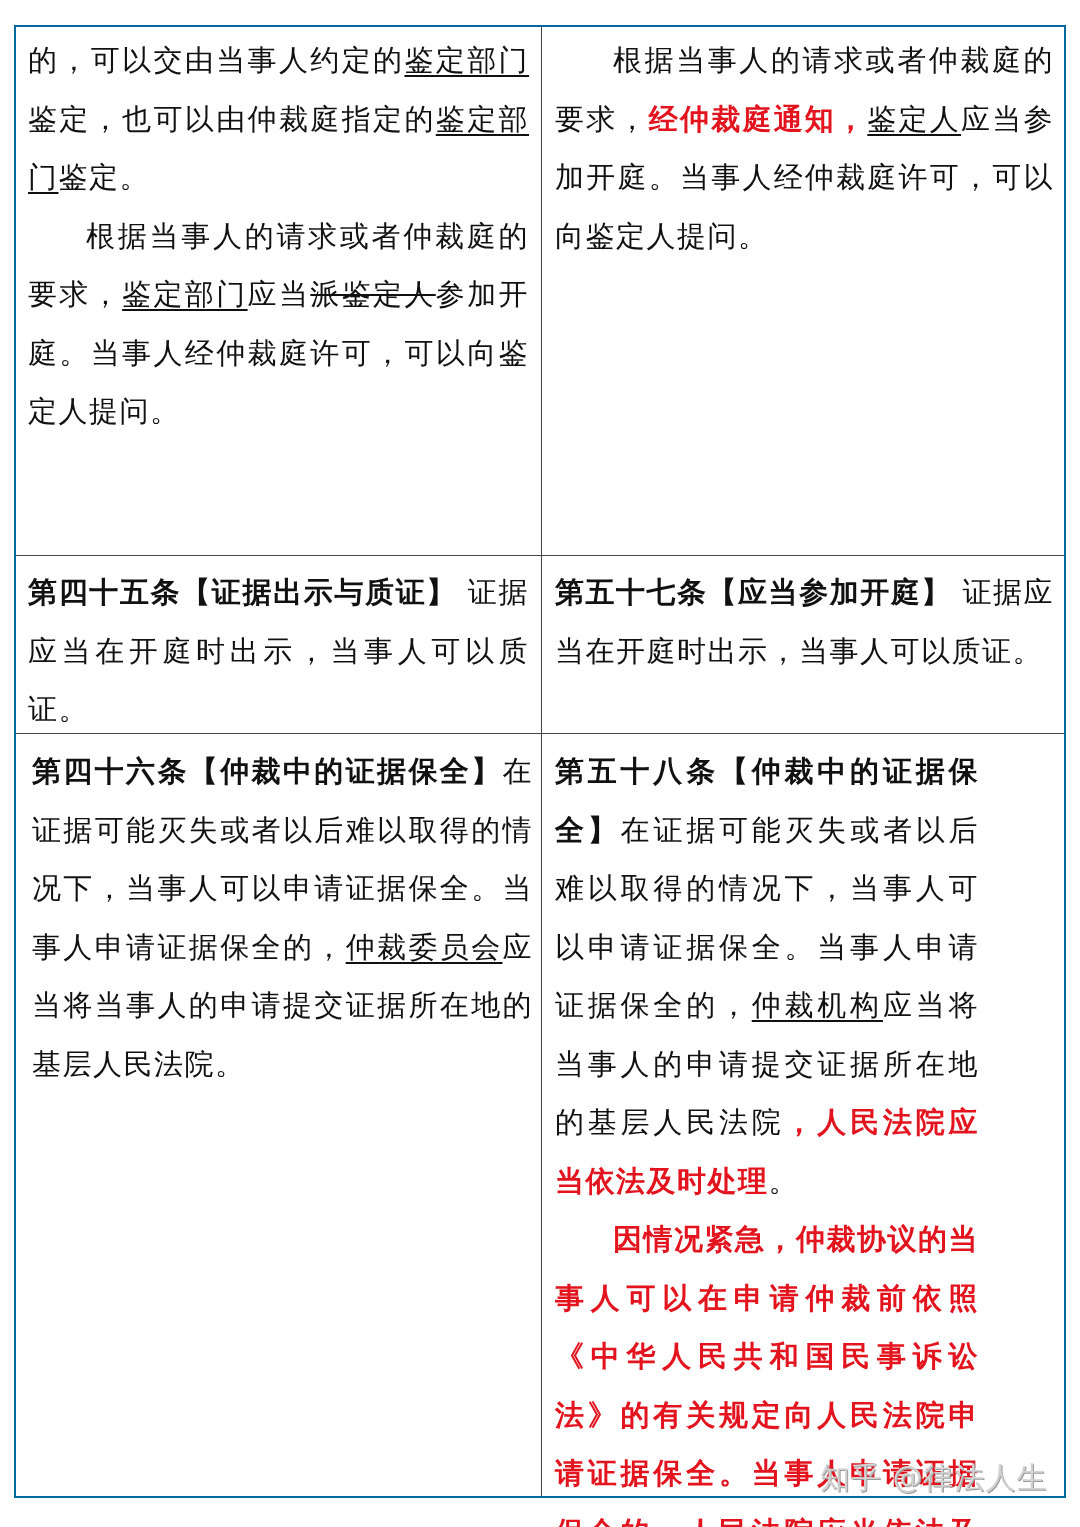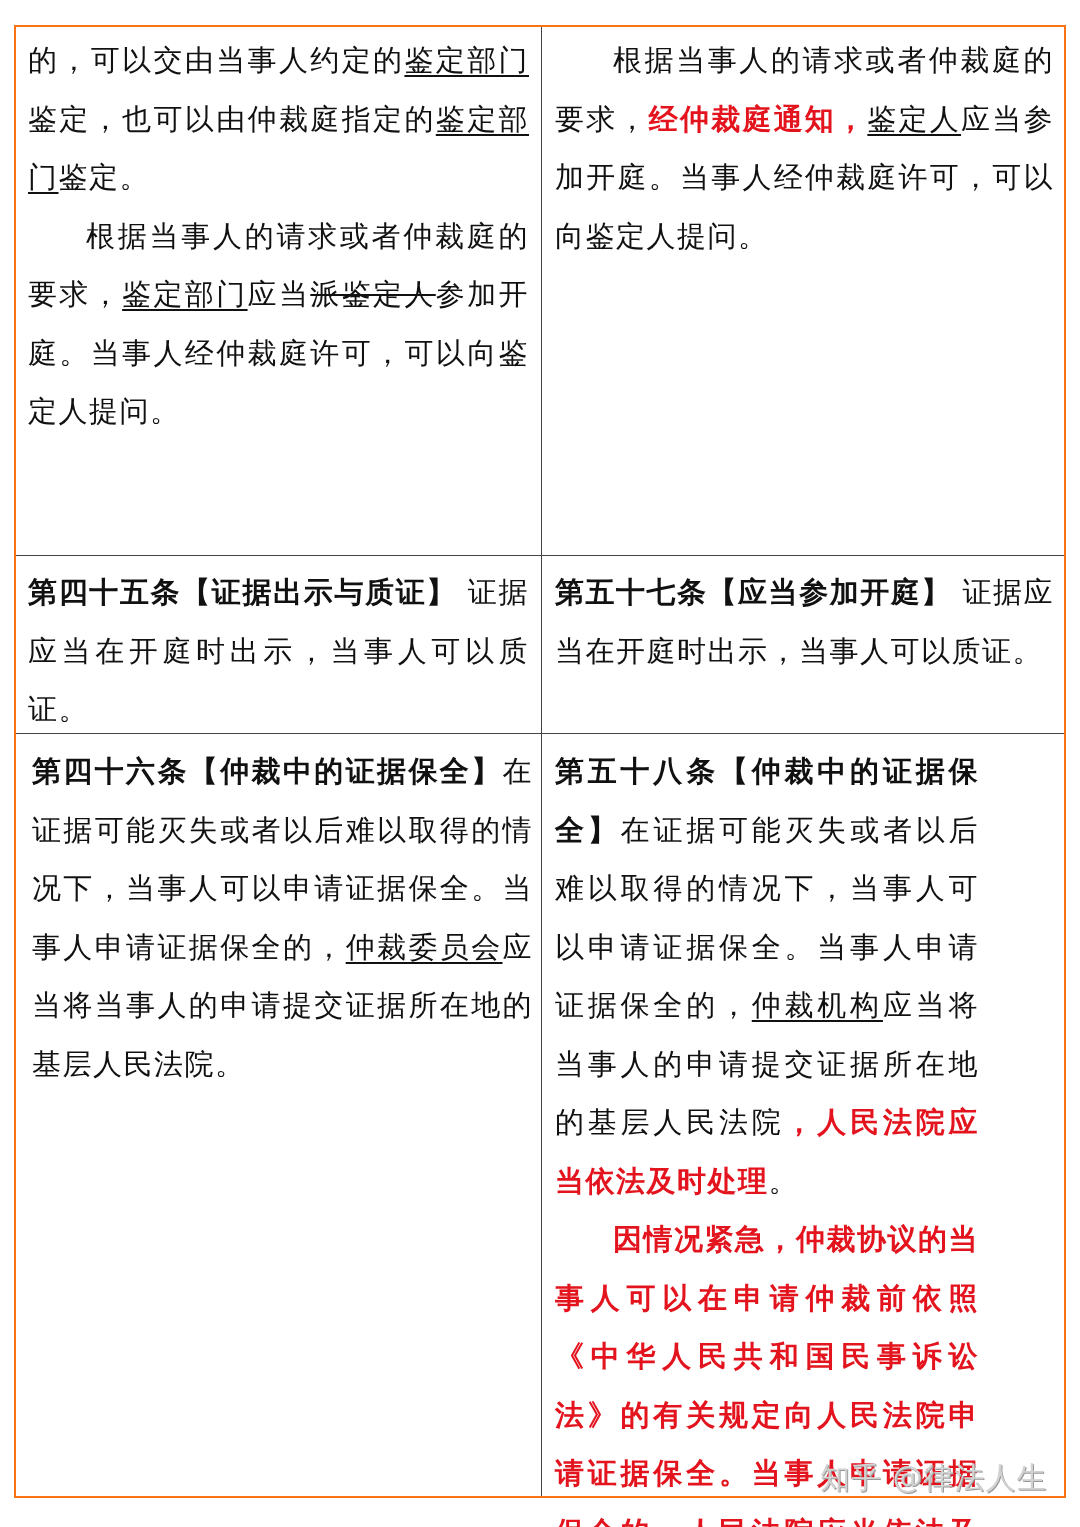--- a/index.html
+++ b/index.html
@@ -1,19 +1,19 @@
 <!DOCTYPE html>
 <html><head>
 <meta charset="utf-8">
 <style>
   html, body { margin:0; padding:0; background:#ffffff; }
   body { width:1080px; height:1527px; position:relative; overflow:hidden;
          font-family:"DejaVu Serif","Liberation Serif",serif; color:#111; }
   .tbl { position:absolute; left:14px; top:25px; width:1052px; height:1473px;
-         border:2px solid #f97316; box-sizing:border-box; }
+         border:2px solid #0369a1; box-sizing:border-box; }
   .vline { position:absolute; left:525px; top:0; bottom:0; width:0; border-left:1.5px solid #444; }
   .hline { position:absolute; left:0; right:0; height:0; border-top:1.5px solid #444; }
   .cell { position:absolute; box-sizing:border-box; padding:0 12px; font-size:29px;
           line-height:58.5px; letter-spacing:1.5px; text-align:justify; }
   .cell p { margin:0; }
   .indent { text-indent:2em; }
   .u { text-decoration:underline; text-underline-offset:5px; text-decoration-thickness:1.5px; }
   .s { text-decoration:line-through; text-decoration-thickness:1.5px;margin-top:6px; }
   .red { color:#e3141e; font-weight:bold; font-family:"DejaVu Sans","Liberation Sans",sans-serif; }
   .b { font-weight:bold; font-family:"DejaVu Sans","Liberation Sans",sans-serif; }

